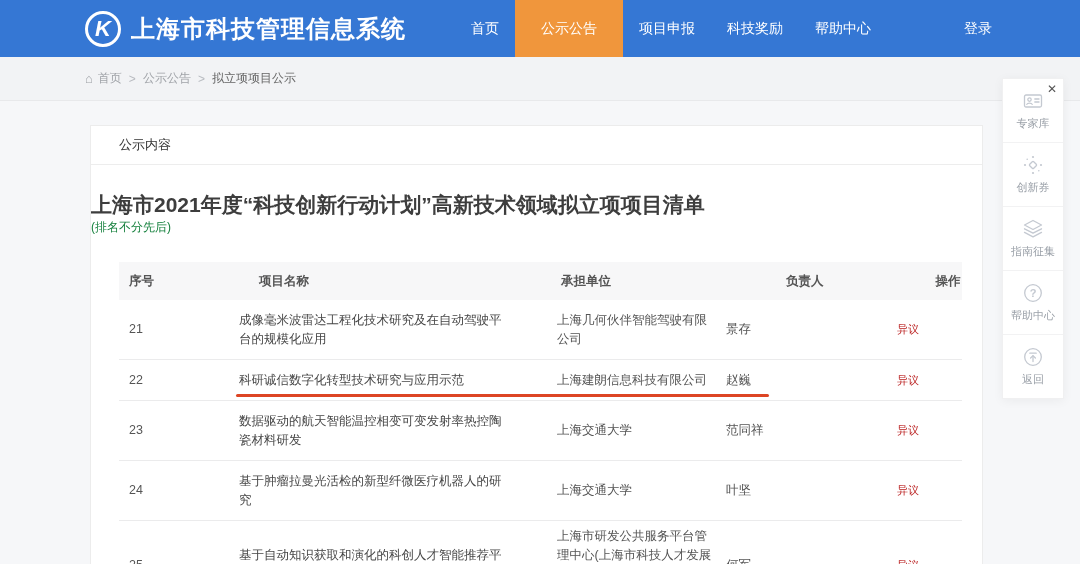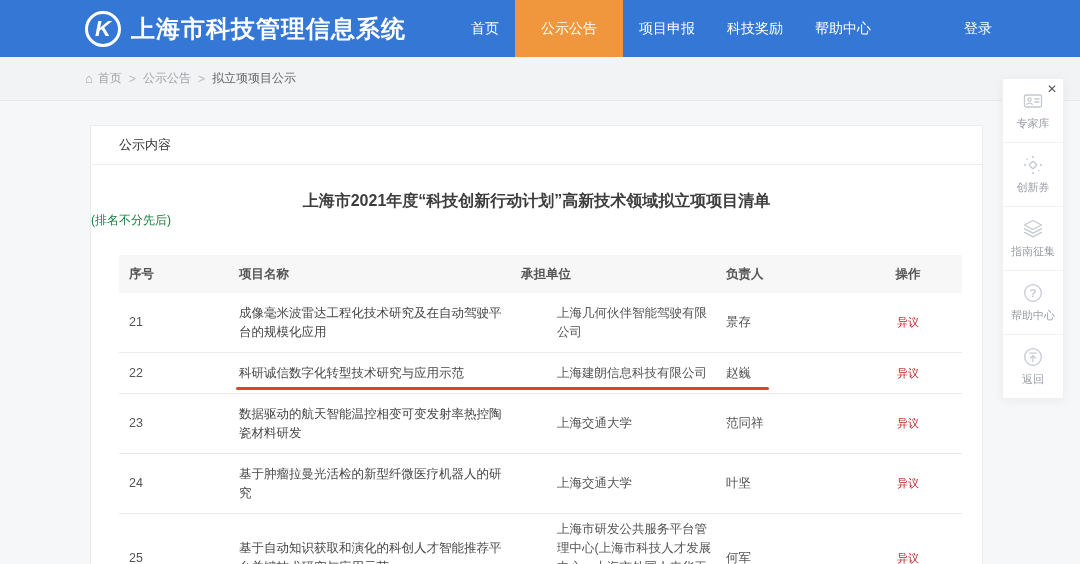--- a/index.html
+++ b/index.html
@@ -26,26 +26,26 @@
   .crumb-bar,.crumb-bar *{font-size:12px;color:#a0a3a8;}
   .crumb-item{cursor:pointer;}
   .crumb-sep{margin:0 7px;color:#b8bbc0;}
   .crumb-current{color:#666;}
   .home-glyph{margin-right:5px;font-size:13px;color:#a0a3a8;}
   
   .card{position:absolute;left:90px;top:125px;width:893px;height:520px;background:#fff;
     border:1px solid #ececec;box-sizing:border-box;}
   .card-header{height:38px;border-bottom:1px solid #ededed;display:flex;align-items:center;
     padding-left:28px;font-size:13px;font-weight:normal;color:#333;}
-  .notice-title{margin-top:26px;text-align:center;font-size:16px;font-weight:bold;color:#3d3d3d;}
+  .notice-title{margin-top:26px;text-align:left;font-size:21px;font-weight:bold;color:#3d3d3d;}
   .notice-subtitle{text-align:left;font-size:12px;color:#15803d;}
   
   .table{margin:26px 20px 0 28px;}
   .tgrid{display:grid;grid-template-columns:120px 282px 205px 128px 1fr;align-items:center;}
-  .thead{height:38px;background:#f7f7f8;color:#3a3a3a;font-size:12.5px;font-weight:bold;}
+  .thead{height:38px;background:#f7f7f8;color:#3a3a3a;font-size:12.5px;font-weight:bold;gap:20px;}
   .cell{line-height:19px;font-size:12.5px;color:#555;}
   .cell.first{padding-left:10px;}
   .cell.name{color:#464646;padding-right:10px;}
   .cell.org{padding-right:14px;margin-left:36px;}
   .cell.op{text-align:center;}
   .trow{padding:10.5px 0;border-bottom:1px solid #ebebec;position:relative;}
   .trow.compact{padding:6px 0;}
   .action-link{color:#b91c1c;cursor:pointer;font-size:11px;}
   .red-line{position:absolute;left:117px;bottom:3px;width:533px;height:3px;background:#dd4524;border-radius:2px;}
   

